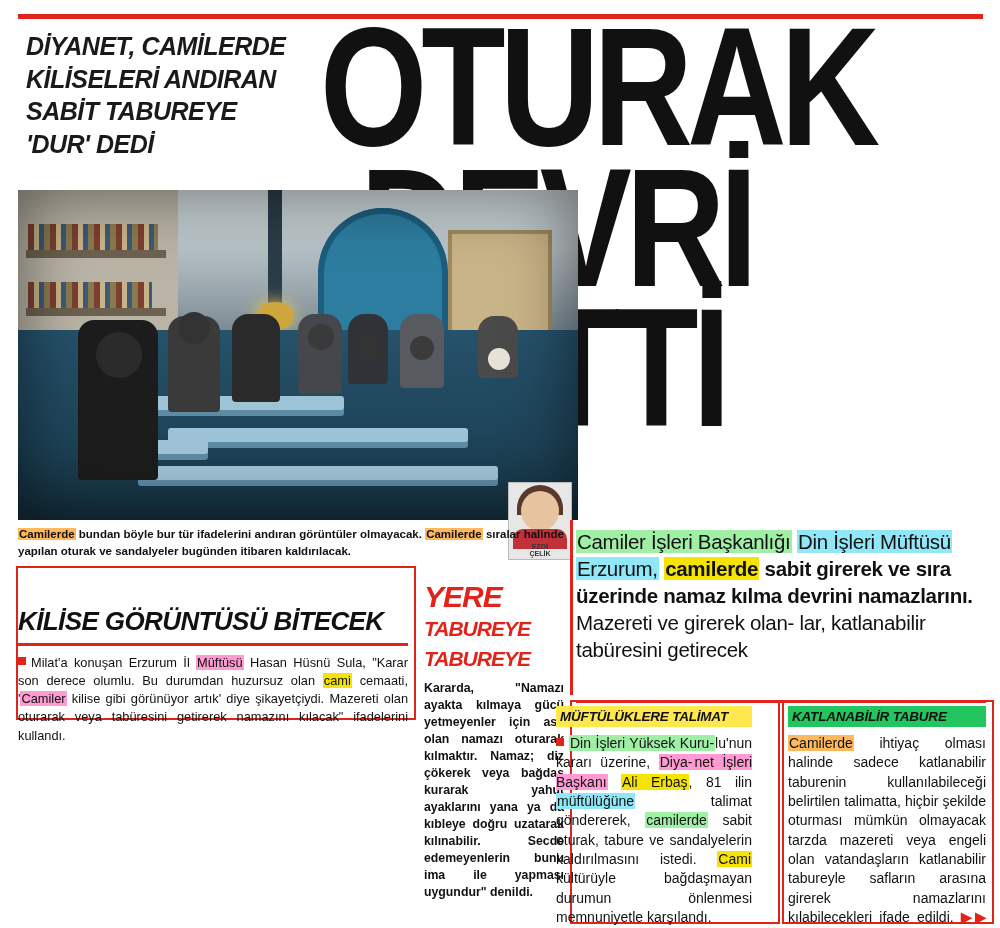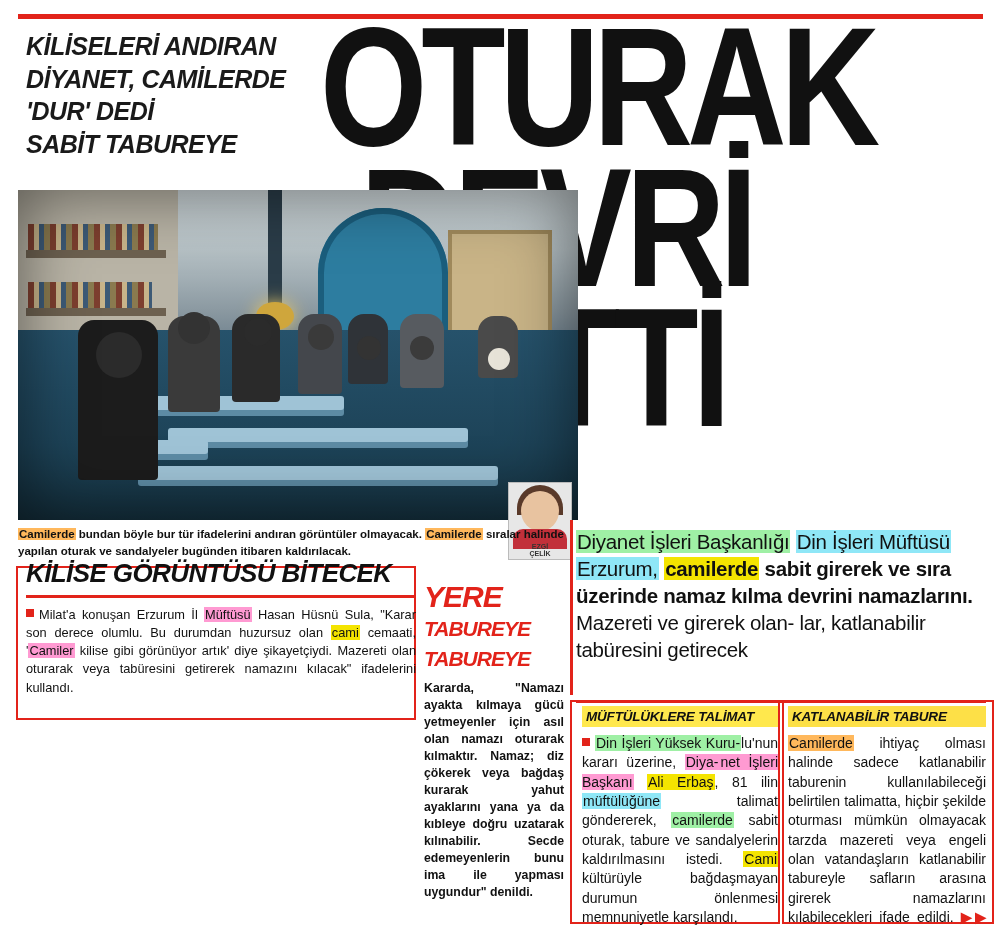--- a/index.html
+++ b/index.html
@@ -82,67 +82,67 @@
   
   .deck{
     position:absolute;left:576px;top:528px;width:410px;
     font-size:20.5px;line-height:1.32;color:#111;letter-spacing:-0.3px;
   }
   .deck .w1{font-weight:bold;}
   .divider-v{position:absolute;left:570px;top:520px;width:3px;height:175px;background:#e2231a;}
   .divider-h{position:absolute;left:576px;top:700px;width:410px;height:3px;background:#e2231a;}
 
   
-  .sec1{position:absolute;left:18px;top:558px;width:390px;margin-left:8px;}
+  .sec1{position:absolute;left:18px;top:606px;width:390px;}
   .sec1 h2{
     margin:0;font-size:26px;font-weight:bold;font-style:italic;letter-spacing:-0.6px;color:#111;
   }
   .rulebar{width:390px;height:3px;background:#e2231a;margin:6px 0 8px;}
   .body-txt{font-size:12.8px;line-height:1.42;color:#111;text-align:justify;}
   .sq{display:inline-block;width:8px;height:8px;background:#e2231a;margin-right:5px;vertical-align:2px;}
 
   .leftbox-border{position:absolute;left:16px;top:566px;width:396px;height:150px;border:2px solid #e2231a;}
 
   
   .col-yere{position:absolute;left:424px;top:582px;width:140px;}
   .col-yere h3{
     margin:0;color:#e2231a;font-weight:bold;font-style:italic;
     font-size:30px;line-height:0.98;letter-spacing:-1px;
   }
   .col-yere .sub{font-size:21px;line-height:1.05;}
   .col-yere p{font-size:12.3px;line-height:1.38;text-align:justify;margin:10px 0 0;font-weight:bold;color:#111;}
 
   
-  .boxA{position:absolute;left:582px;top:706px;width:196px;}
+  .boxA{position:absolute;left:556px;top:706px;width:196px;}
   .boxB{position:absolute;left:788px;top:706px;width:198px;}
   .box-title{
     font-size:13.5px;font-weight:bold;font-style:italic;color:#111;
     padding:3px 4px;margin-bottom:7px;letter-spacing:-0.2px;
   }
   .tA{background:#ffe84d;}
-  .tB{background:#fde047;}
+  .tB{background:#22c55e;}
   .box-body{font-size:14px;line-height:1.38;text-align:justify;color:#111;}
   .box-frame{position:absolute;border:2px solid #e2231a;}
   .fA{left:570px;top:700px;width:206px;height:220px;}
   .fB{left:782px;top:700px;width:208px;height:220px;}
   .arrow{color:#e2231a;font-weight:bold;}
   .pg{font-weight:bold;}
 </style>
 </head>
 <body>
 
 <div class="page">
 
   <div class="top-rule"></div>
 
   <div class="kicker">
+    <span class="kicker-line">DİYANET, CAMİLERDE</span>
     <span class="kicker-line">KİLİSELERİ ANDIRAN</span>
-    <span class="kicker-line">DİYANET, CAMİLERDE</span>
+    <span class="kicker-line">SABİT TABUREYE</span>
     <span class="kicker-line">'DUR' DEDİ</span>
-    <span class="kicker-line">SABİT TABUREYE</span>
   </div>
 
   <div class="headline">
     <span class="hl hl1">OTURAK</span>
     <span class="hl hl2">DEVRİ</span>
     <span class="hl hl3">BİTTİ</span>
   </div>
 
   <div class="photo">
     <div class="sky"></div>
@@ -193,21 +193,21 @@
   </div>
 
   <div class="caption">
     <span class="hl-o">Camilerde</span><span> bundan böyle bur tür ifadelerini andıran görüntüler olmayacak. </span><span class="hl-o">Camilerde</span><span> sıralar halinde yapılan oturak ve sandalyeler bugünden itibaren kaldırılacak.</span>
   </div>
 
   <div class="divider-v"></div>
   <div class="divider-h"></div>
 
   <div class="deck">
-    <span class="hl-g">Diyanet İşleri Başkanlığı</span><span> </span><span class="hl-c">Din İşleri Müftüsü</span>
+    <span class="hl-g">Camiler İşleri Başkanlığı</span><span> </span><span class="hl-c">Din İşleri Müftüsü</span>
     <span class="hl-c">Erzurum,</span><span> </span><span class="hl-y" style="font-weight:bold;">camilerde</span><span class="w1"> sabit girerek ve</span>
     <span class="w1">sıra üzerinde namaz kılma devrini</span>
     <span class="w1">namazlarını.</span><span> Mazereti ve girerek olan-</span>
     <span>lar, katlanabilir tabüresini getirecek</span>
   </div>
 
   <div class="leftbox-border"></div>
   <div class="sec1">
     <h2>KİLİSE GÖRÜNTÜSÜ BİTECEK</h2>
     <div class="rulebar"></div>

